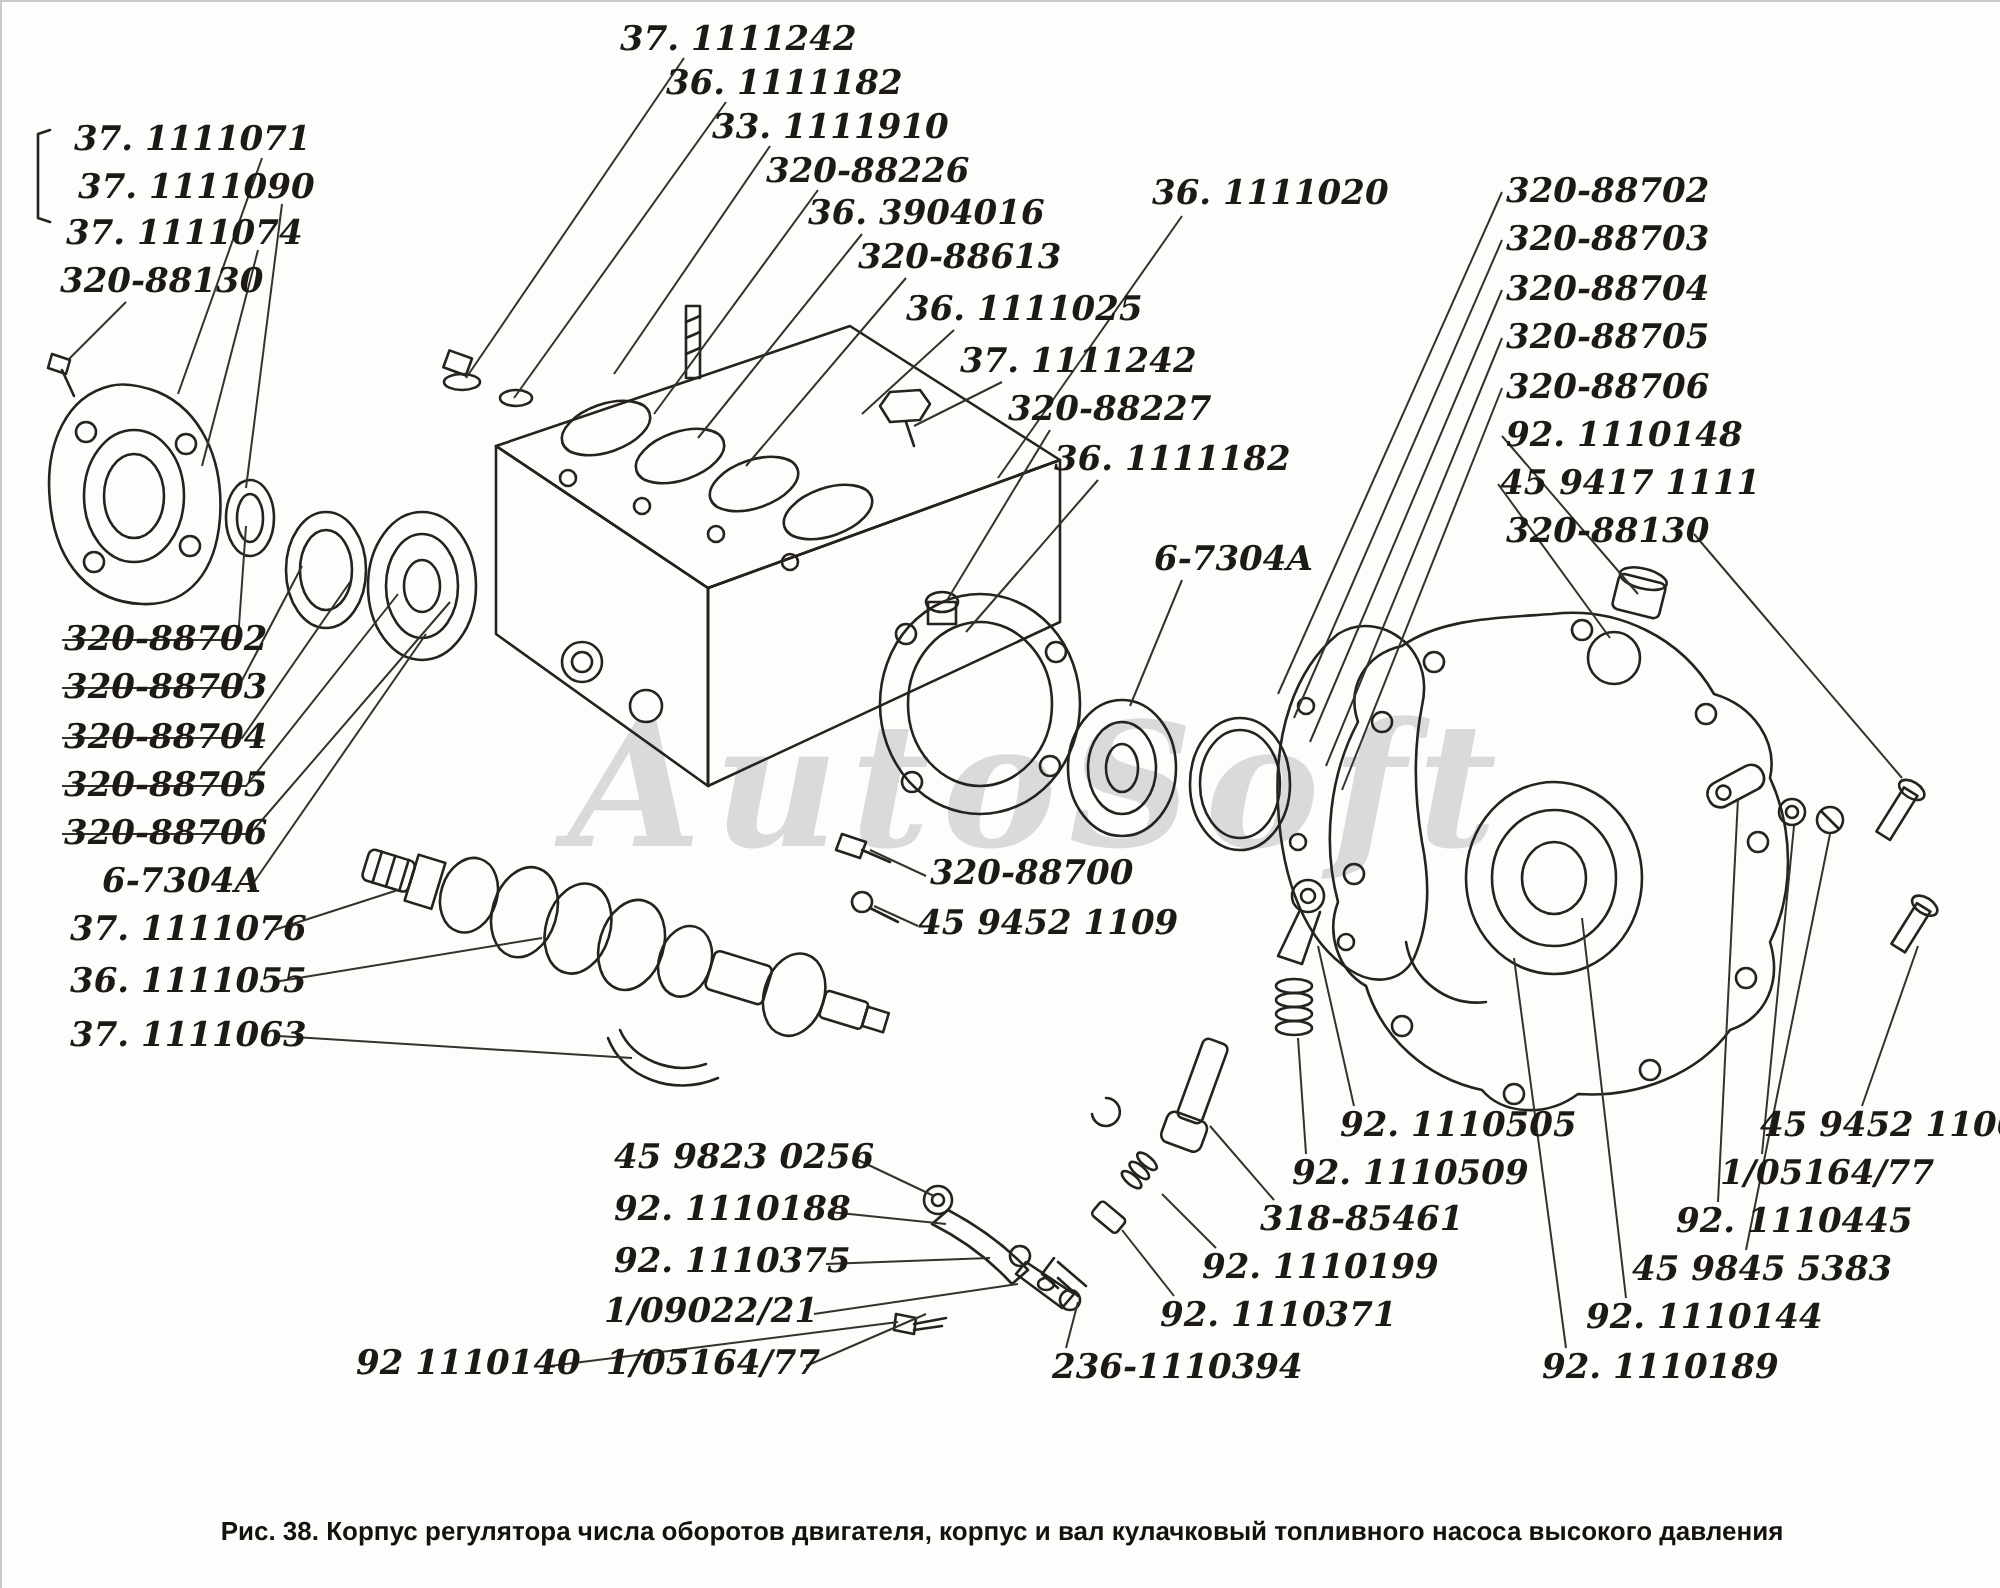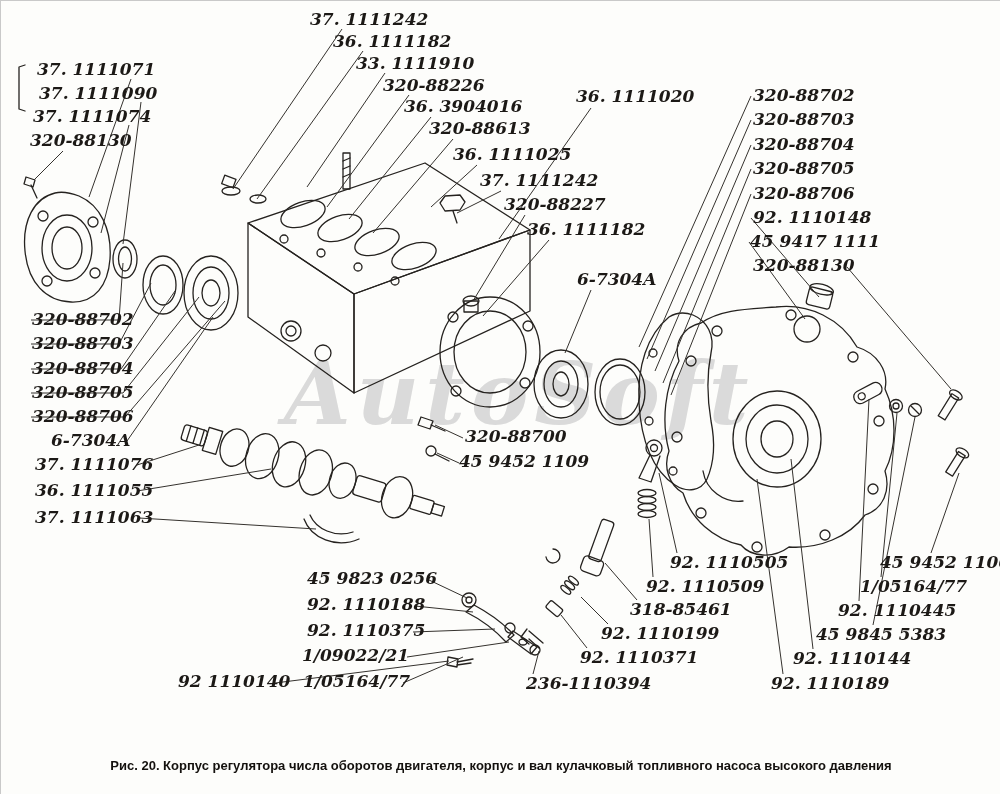--- a/index.html
+++ b/index.html
@@ -345,14 +345,14 @@
 
       <text class="lbl" x="879" y="567">45 9452 1106</text>
       <text class="lbl" x="859" y="591">1/05164/77</text>
       <text class="lbl" x="837" y="615">92. 1110445</text>
       <text class="lbl" x="815" y="639">45 9845 5383</text>
       <text class="lbl" x="792" y="663">92. 1110144</text>
       <text class="lbl" x="770" y="688">92. 1110189</text>
     </g>
   </svg>
 
-  <div class="caption">Рис. 20. Корпус регулятора числа оборотов двигателя, корпус и вал кулачковый топливного насоса высокого давления</div>
+  <div class="caption">Рис. 38. Корпус регулятора числа оборотов двигателя, корпус и вал кулачковый топливного насоса высокого давления</div>
 </div>
 
 </body></html>

